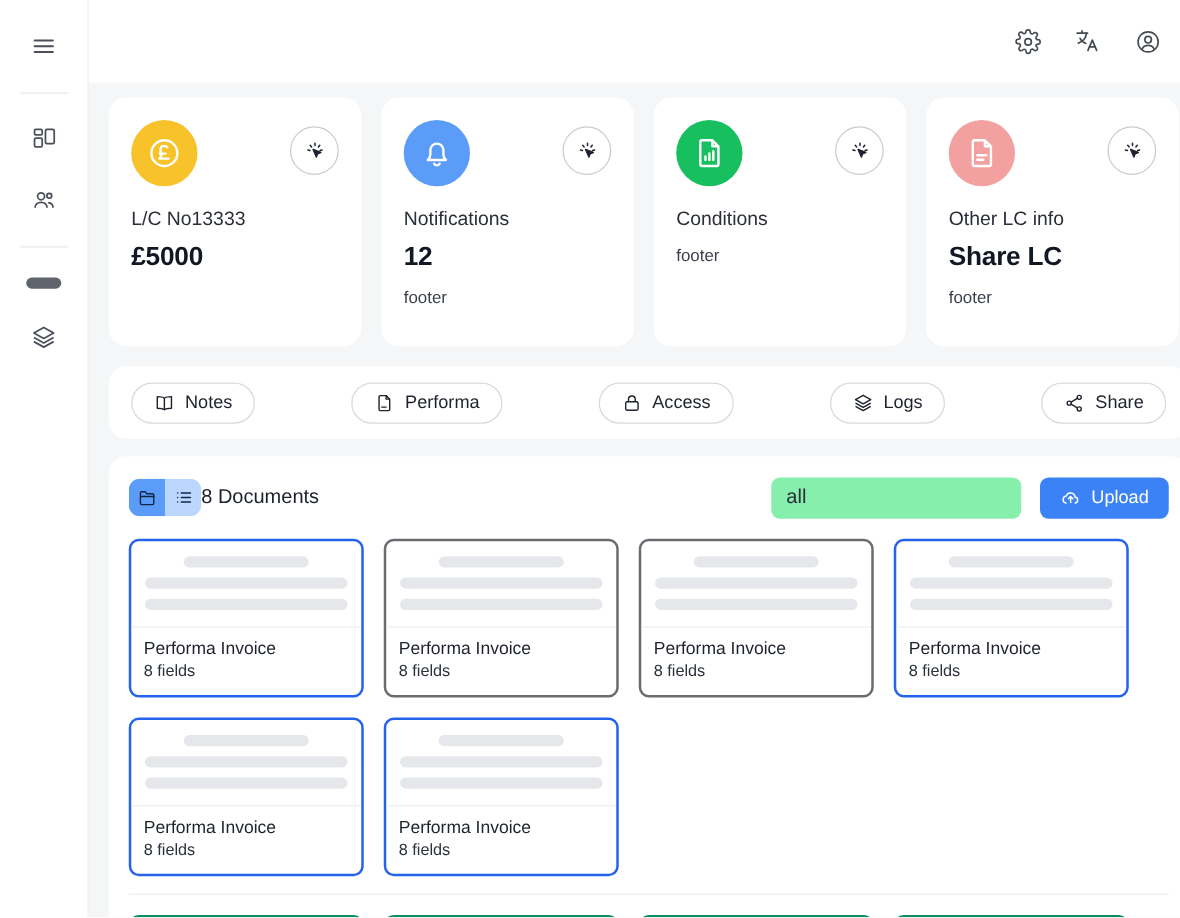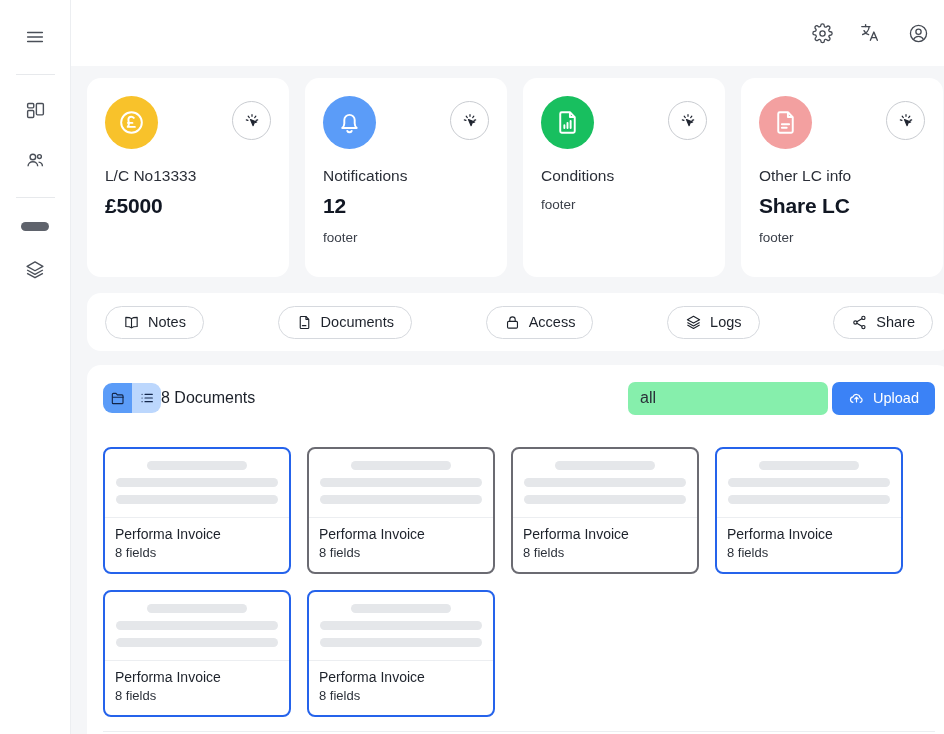--- a/index.html
+++ b/index.html
@@ -92,27 +92,27 @@
   .vt-btn.active { background: #5b9cf8; }
   .vt-btn.inactive { background: #bcd7fd; }
   .docs-title { font-size: 16px; color: #1b2029; }
   .docs-spacer { flex: 1; }
   .filter-input {
     width: 200px; height: 33px; background: #86efac; border: none; border-radius: 7px;
     padding: 16px 12px; font-size: 16px; color: #2a2f38;
     font-family: "Liberation Sans", sans-serif;
   }
   .upload-btn {
-    margin-left: 4px; height: 33px; background: #3b82f6; color: #ffffff;
+    margin-left: 15px; height: 33px; background: #3b82f6; color: #ffffff;
     border: none; border-radius: 7px; padding: 0 16px;
     display: inline-flex; align-items: center; gap: 8px; font-size: 14.5px;
     font-family: "Liberation Sans", sans-serif;
   }
 
-  .doc-grid { display: flex; flex-wrap: wrap; gap: 16px; margin-top: 32px; }
+  .doc-grid { display: flex; flex-wrap: wrap; gap: 16px; margin-top: 16px; }
   .doc-card {
     width: 188px; flex: 0 0 188px; height: 127px;
     border-radius: 8px; background: #ffffff; overflow: hidden;
     display: flex; flex-direction: column;
   }
   .doc-card.sel-blue { border: 2px solid #2563eb; }
   .doc-card.sel-gray { border: 2px solid #6b6b72; }
   .doc-card.sel-green { border: 2px solid #0f8a66; }
   .doc-preview { height: 69px; padding: 12px 11px 0 11px; border-bottom: 1px solid #eceef1; }
   .sk { background: #e5e7ea; border-radius: 5px; height: 9px; margin-bottom: 8px; }
@@ -313,21 +313,21 @@
           <span>Notes</span>
         </button>
         <button class="act-btn">
           <span>
             <svg width="17" height="17" viewBox="0 0 24 24" fill="none" stroke="currentColor" stroke-width="1.6" stroke-linejoin="round">
               <path d="M14 3.5H7.2A1.2 1.2 0 0 0 6 4.7v14.6a1.2 1.2 0 0 0 1.2 1.2h9.6a1.2 1.2 0 0 0 1.2-1.2V7.5z"></path>
               <path d="M14 3.5v4h4"></path>
                 <path d="M9 16.5h5" stroke-linecap="round"></path>
             </svg>
           </span>
-          <span>Documents</span>
+          <span>Performa</span>
         </button>
         <button class="act-btn">
           <span>
             <svg width="17" height="17" viewBox="0 0 24 24" fill="none" stroke="currentColor" stroke-width="1.6" stroke-linejoin="round">
               <rect x="5" y="10.5" width="14" height="9.5" rx="1.6"></rect>
               <path d="M8.2 10.5V7.8a3.8 3.8 0 0 1 7.6 0v2.7"></path>
             </svg>
           </span>
           <span>Access</span>
         </button>

